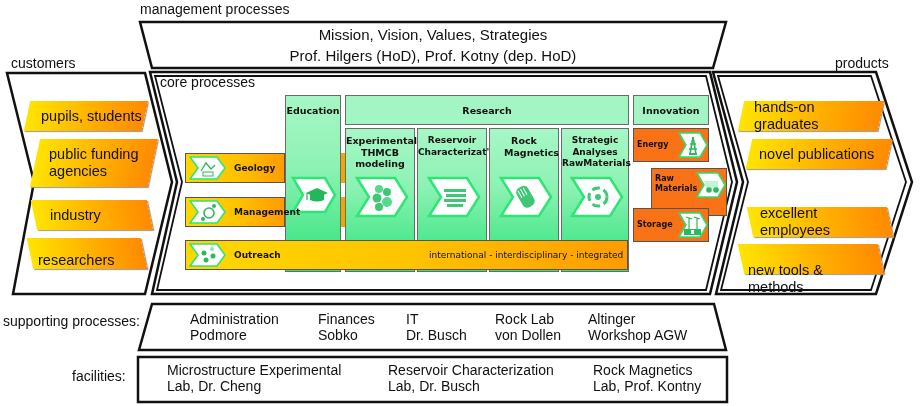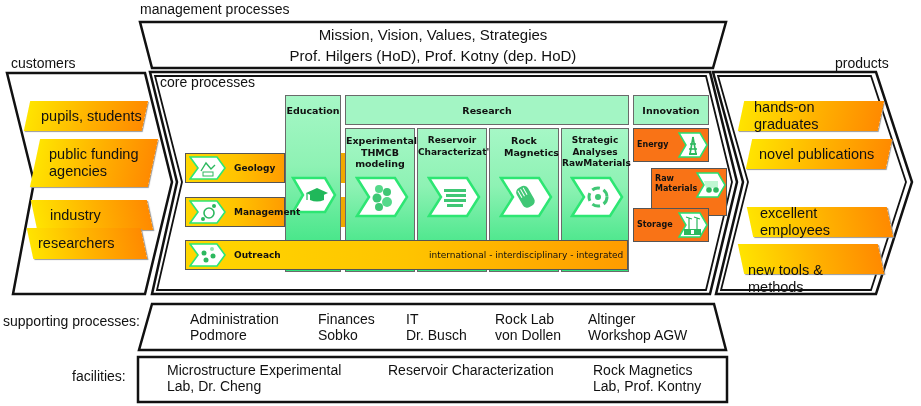--- a/index.html
+++ b/index.html
@@ -69,21 +69,21 @@
     <span style="padding-left:14px;text-align:right;">pupils, students</span>
 </div>
 <div class="para" style="left:35px;top:139px;width:118px;height:48px;">
   <div class="bg"></div>
     <span style="padding-left:14px;white-space:normal;width:100px;">public funding agencies</span>
 </div>
 <div class="para" style="left:34px;top:200px;width:116px;height:30px;">
   <div class="bg" style="transform:skewX(12deg);"></div>
     <span style="padding-left:16px;">industry</span>
 </div>
-<div class="para" style="left:30px;top:228px;width:114px;height:31px;">
+<div class="para" style="left:30px;top:238px;width:114px;height:31px;align-items:flex-end;">
   <div class="bg" style="transform:skewX(12deg);"></div>
     <span style="padding-left:8px;">researchers</span>
 </div>
 
 <div class="para" style="left:741px;top:101px;width:140px;height:30px;">
   <div class="bg"></div>
     <span style="padding-left:13px;">hands-on graduates</span>
 </div>
 <div class="para" style="left:749px;top:139px;width:140px;height:30px;">
   <div class="bg"></div>
@@ -241,17 +241,18 @@
     <div>Workshop AGW</div>
 </div>
 
 <div class="abs lbl" style="left:72px;top:368px;">facilities:</div>
 <div class="sup-col" style="left:167px;top:362px;">
   <div>Microstructure Experimental</div>
     <div>Lab, Dr. Cheng</div>
 </div>
 <div class="sup-col" style="left:388px;top:362px;">
   <div>Reservoir Characterization</div>
+    <div>Lab, Dr. Busch</div>
 </div>
 <div class="sup-col" style="left:593px;top:362px;">
   <div>Rock Magnetics</div>
     <div>Lab, Prof. Kontny</div>
 </div>
 
 </body></html>

